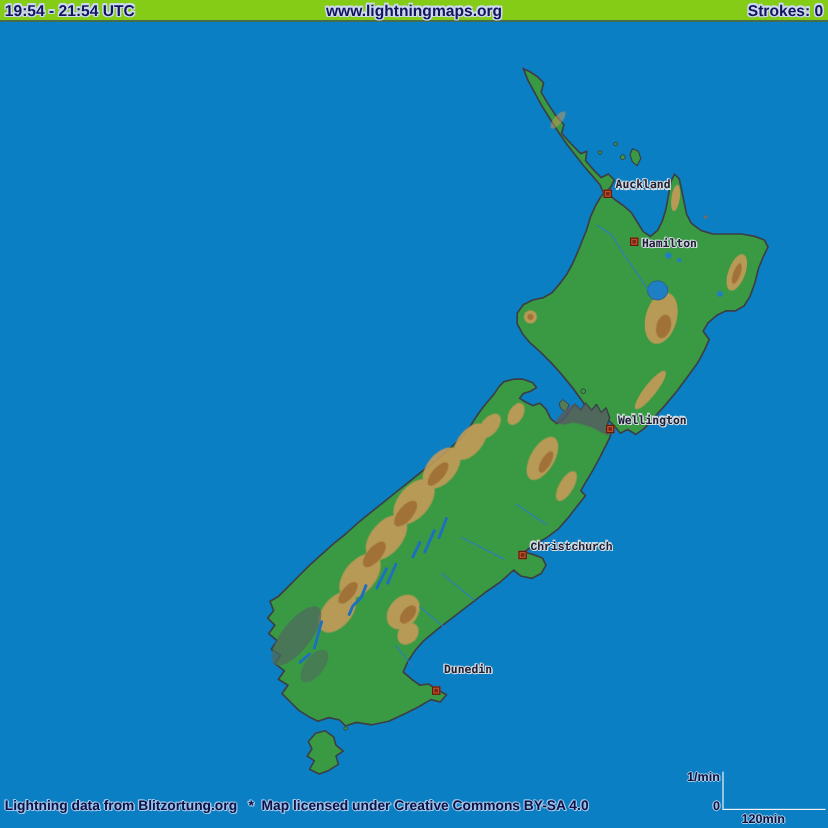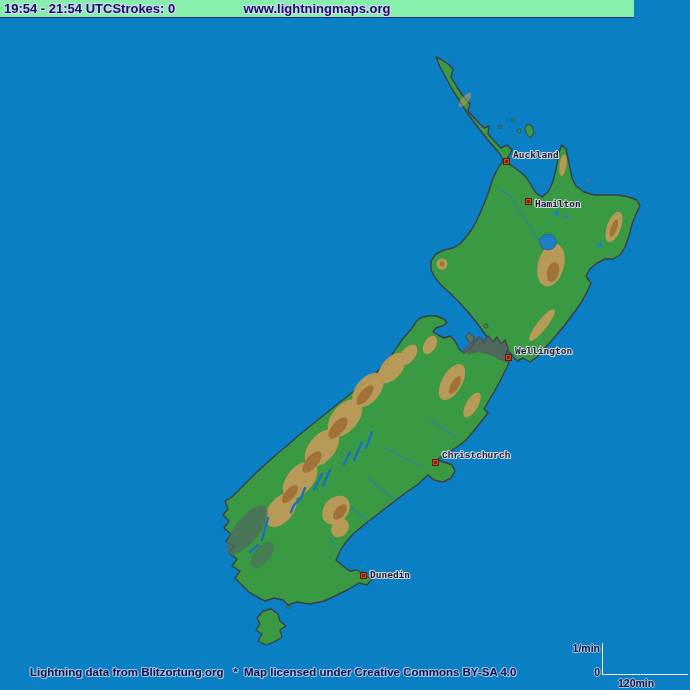--- a/index.html
+++ b/index.html
@@ -1,22 +1,22 @@
 <!DOCTYPE html>
 <html><head>
 <meta charset="utf-8">
 <style>
   html,body{margin:0;padding:0;background:#0b7fc4;}
   #app{position:relative;width:690px;height:690px;overflow:hidden;
        background:#0b7fc4;font-family:"Liberation Sans",sans-serif;}
 
   
-  #topbar{position:absolute;left:0;top:0;width:634px;height:17px;
-          background:#86efac;border-bottom:1px solid #1d2f72;
-          display:flex;align-items:center;justify-content:flex-start;
+  #topbar{position:absolute;left:0;top:0;width:690px;height:17px;
+          background:#84cc16;border-bottom:1px solid #1d2f72;
+          display:flex;align-items:center;justify-content:space-between;
           z-index:30;}
   .bar-text{font-size:13px;font-weight:bold;color:#14145a;line-height:17px;
             text-shadow:1px 0 0 #cdd9f0,-1px 0 0 #cdd9f0,0 1px 0 #cdd9f0,0 -1px 0 #cdd9f0,
                         1px 1px 0 #cdd9f0,-1px -1px 0 #cdd9f0,1px -1px 0 #cdd9f0,-1px 1px 0 #cdd9f0;}
   #topbar-left{margin-left:4px;}
   #topbar-center{position:absolute;left:0;right:0;text-align:center;pointer-events:none;}
   #topbar-right{margin-right:4px;}
 
   
   #map-svg{position:absolute;left:0;top:0;z-index:5;}
@@ -39,21 +39,21 @@
   #legend-rate-max{right:90px;top:6px;}
   #legend-rate-min{right:90px;top:30px;}
   #legend-time{left:58px;top:41px;}
   #legend-vline{position:absolute;left:42px;top:7px;width:1px;height:31px;background:#f2f2f2;}
   #legend-hline{position:absolute;left:42px;top:38px;width:86px;height:1px;background:#f2f2f2;}
 
   
   #footer-credit{position:absolute;left:4px;top:666px;z-index:20;white-space:pre;
                  font-size:11.5px;font-weight:bold;color:#10104a;
                  text-shadow:1px 0 0 #9ec6e6,-1px 0 0 #9ec6e6,0 1px 0 #9ec6e6,0 -1px 0 #9ec6e6,
-                             1px 1px 0 #9ec6e6,-1px -1px 0 #9ec6e6;margin-left:26px;}
+                             1px 1px 0 #9ec6e6,-1px -1px 0 #9ec6e6;}
 </style>
 </head>
 <body>
 
 <div id="app">
 
   <div id="topbar">
     <span id="topbar-left" class="bar-text">19:54 - 21:54 UTC</span>
     <span id="topbar-center" class="bar-text">www.lightningmaps.org</span>
     <span id="topbar-right" class="bar-text">Strokes: 0</span>
@@ -177,21 +177,21 @@
   <div id="city-layer">
       <div class="city-marker" style="left: 503px; top: 158px;"></div>
       <div class="city-label" style="left: 513px; top: 149px;">Auckland</div>
       <div class="city-marker" style="left: 525px; top: 198px;"></div>
       <div class="city-label" style="left: 535px; top: 198px;">Hamilton</div>
       <div class="city-marker" style="left: 505px; top: 354px;"></div>
       <div class="city-label" style="left: 515px; top: 345px;">Wellington</div>
       <div class="city-marker" style="left: 432px; top: 459px;"></div>
       <div class="city-label" style="left: 442px; top: 450px; font-family: Liberation Mono, monospace;">Christchurch</div>
       <div class="city-marker" style="left: 360px; top: 572px;"></div>
-      <div class="city-label" style="left: 370px; top: 569px;">Dunedin</div>
+      <div class="city-label" style="left: 370px; top: 553px;">Dunedin</div>
     </div>
 
   <div id="legend">
     <span id="legend-rate-max" class="legend-text">1/min</span>
     <span id="legend-rate-min" class="legend-text">0</span>
     <div id="legend-vline"></div>
     <div id="legend-hline"></div>
     <span id="legend-time" class="legend-text">120min</span>
   </div>
 

